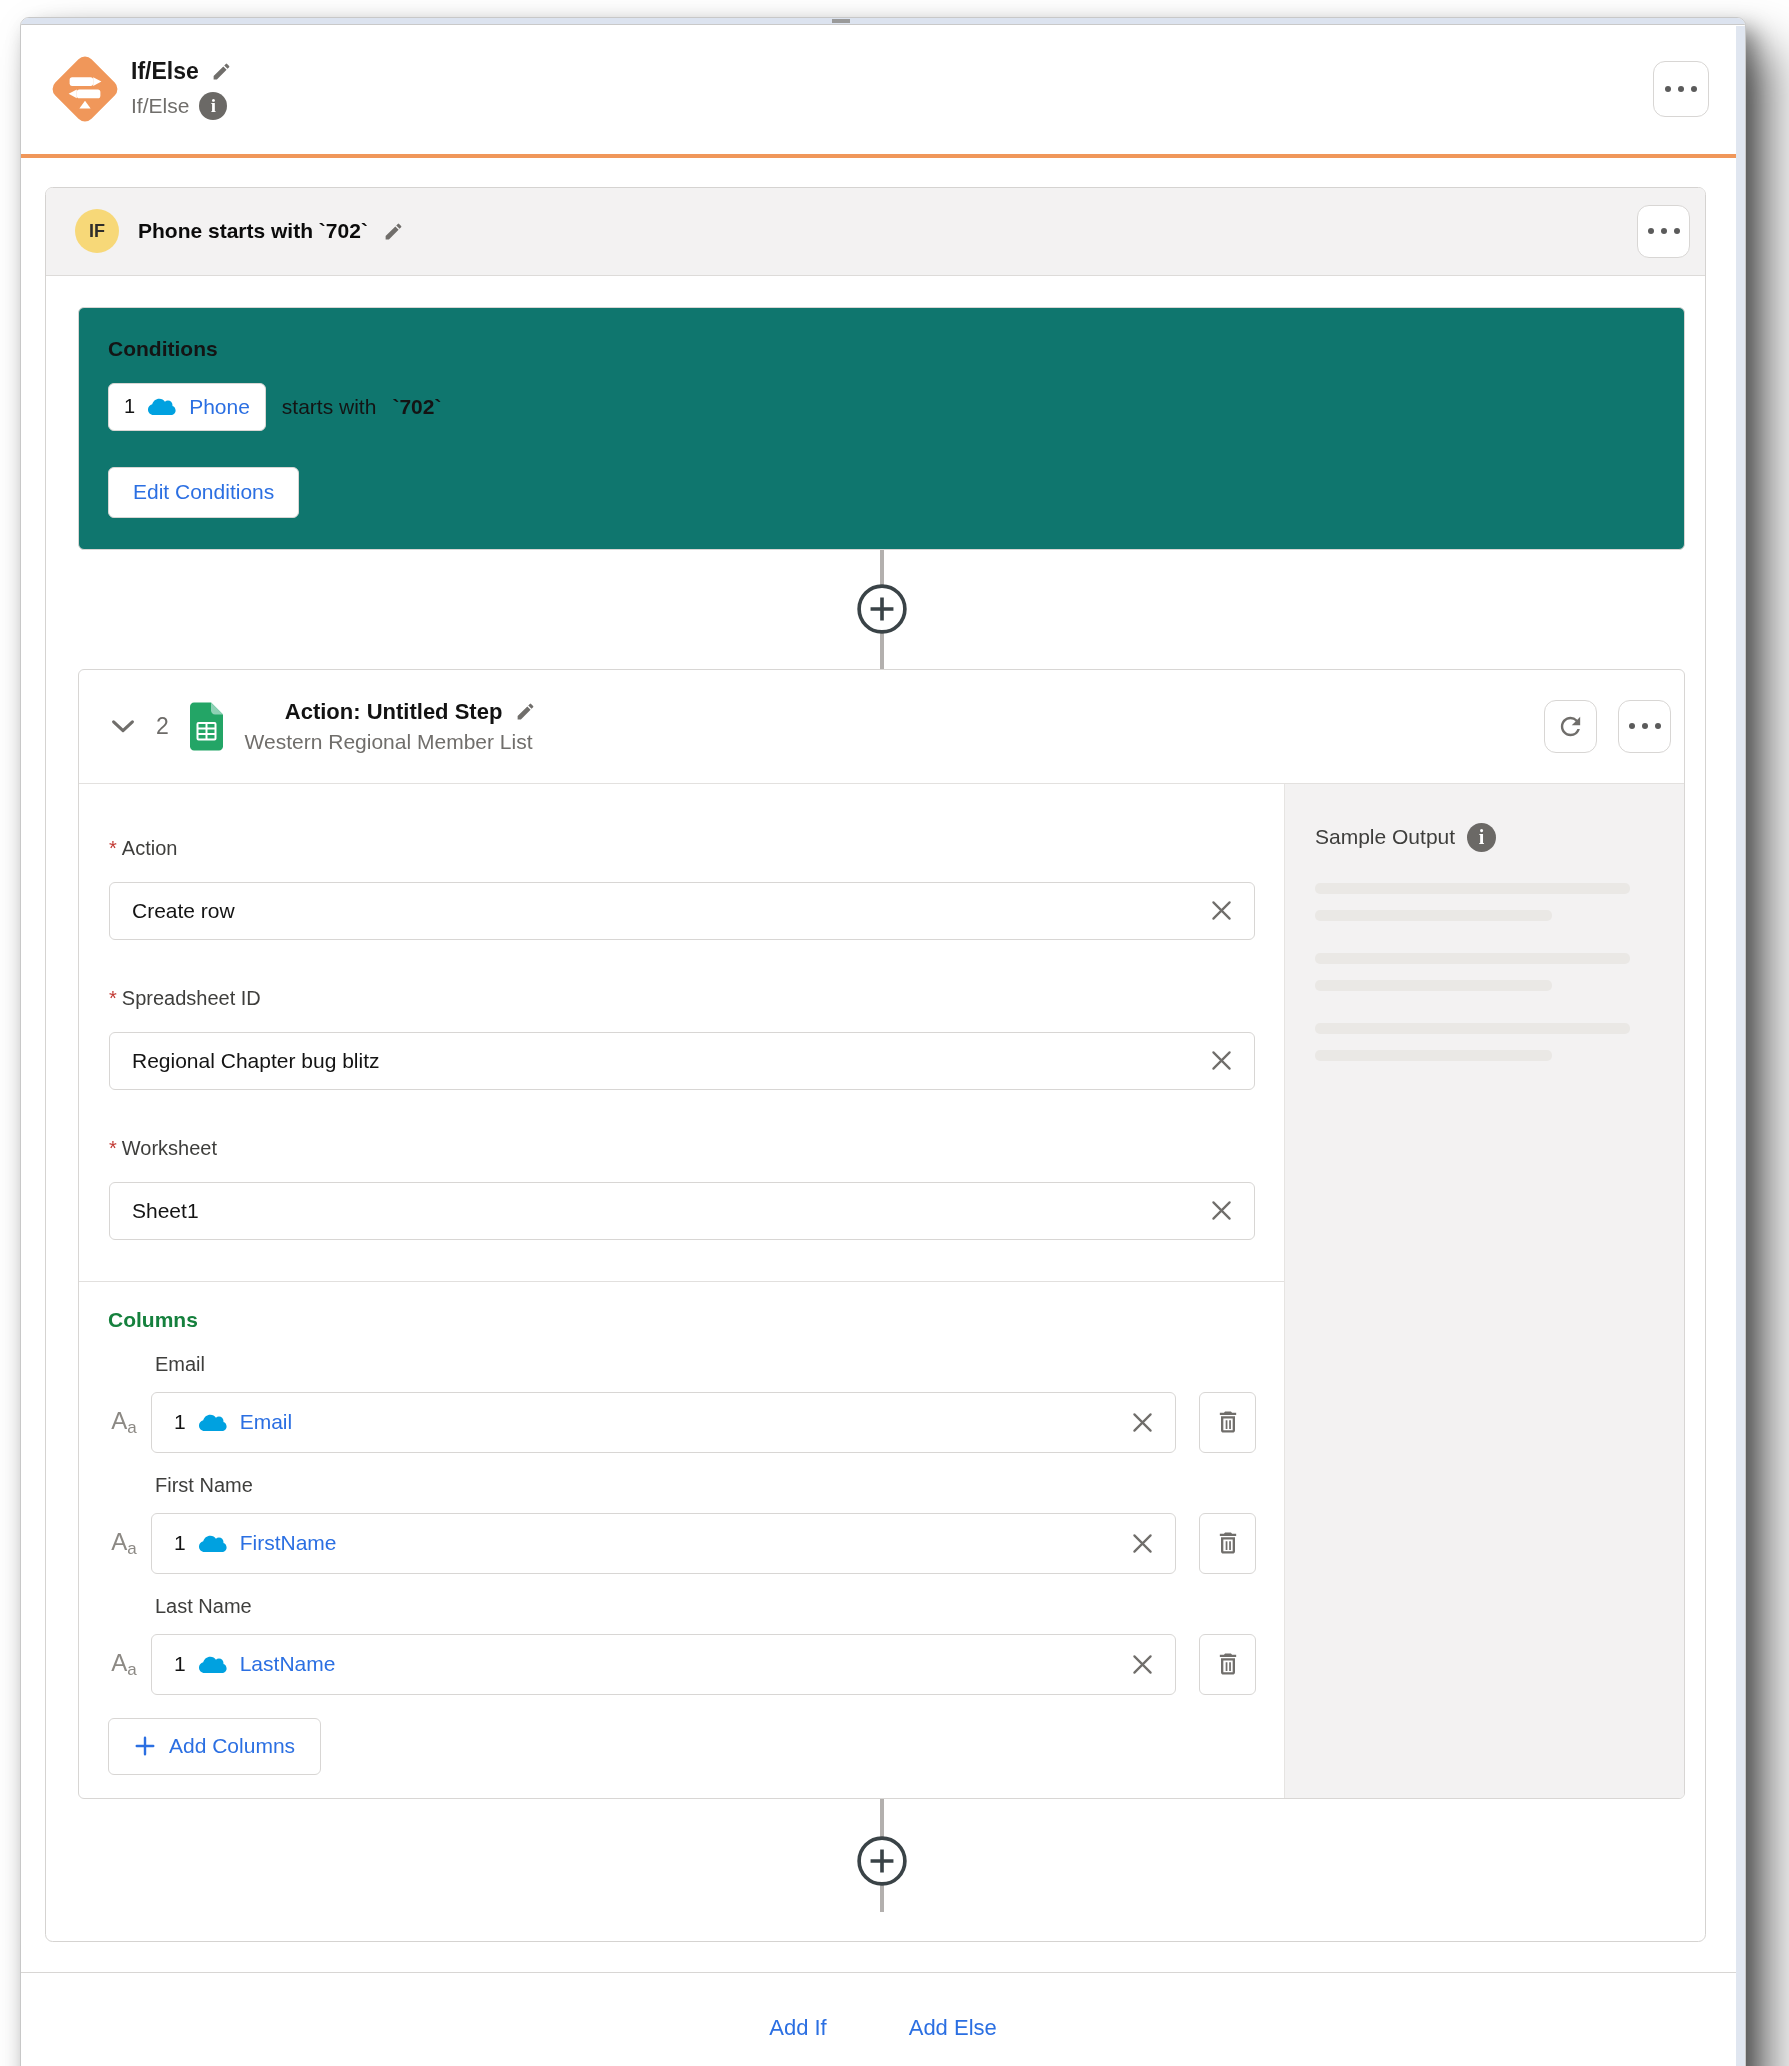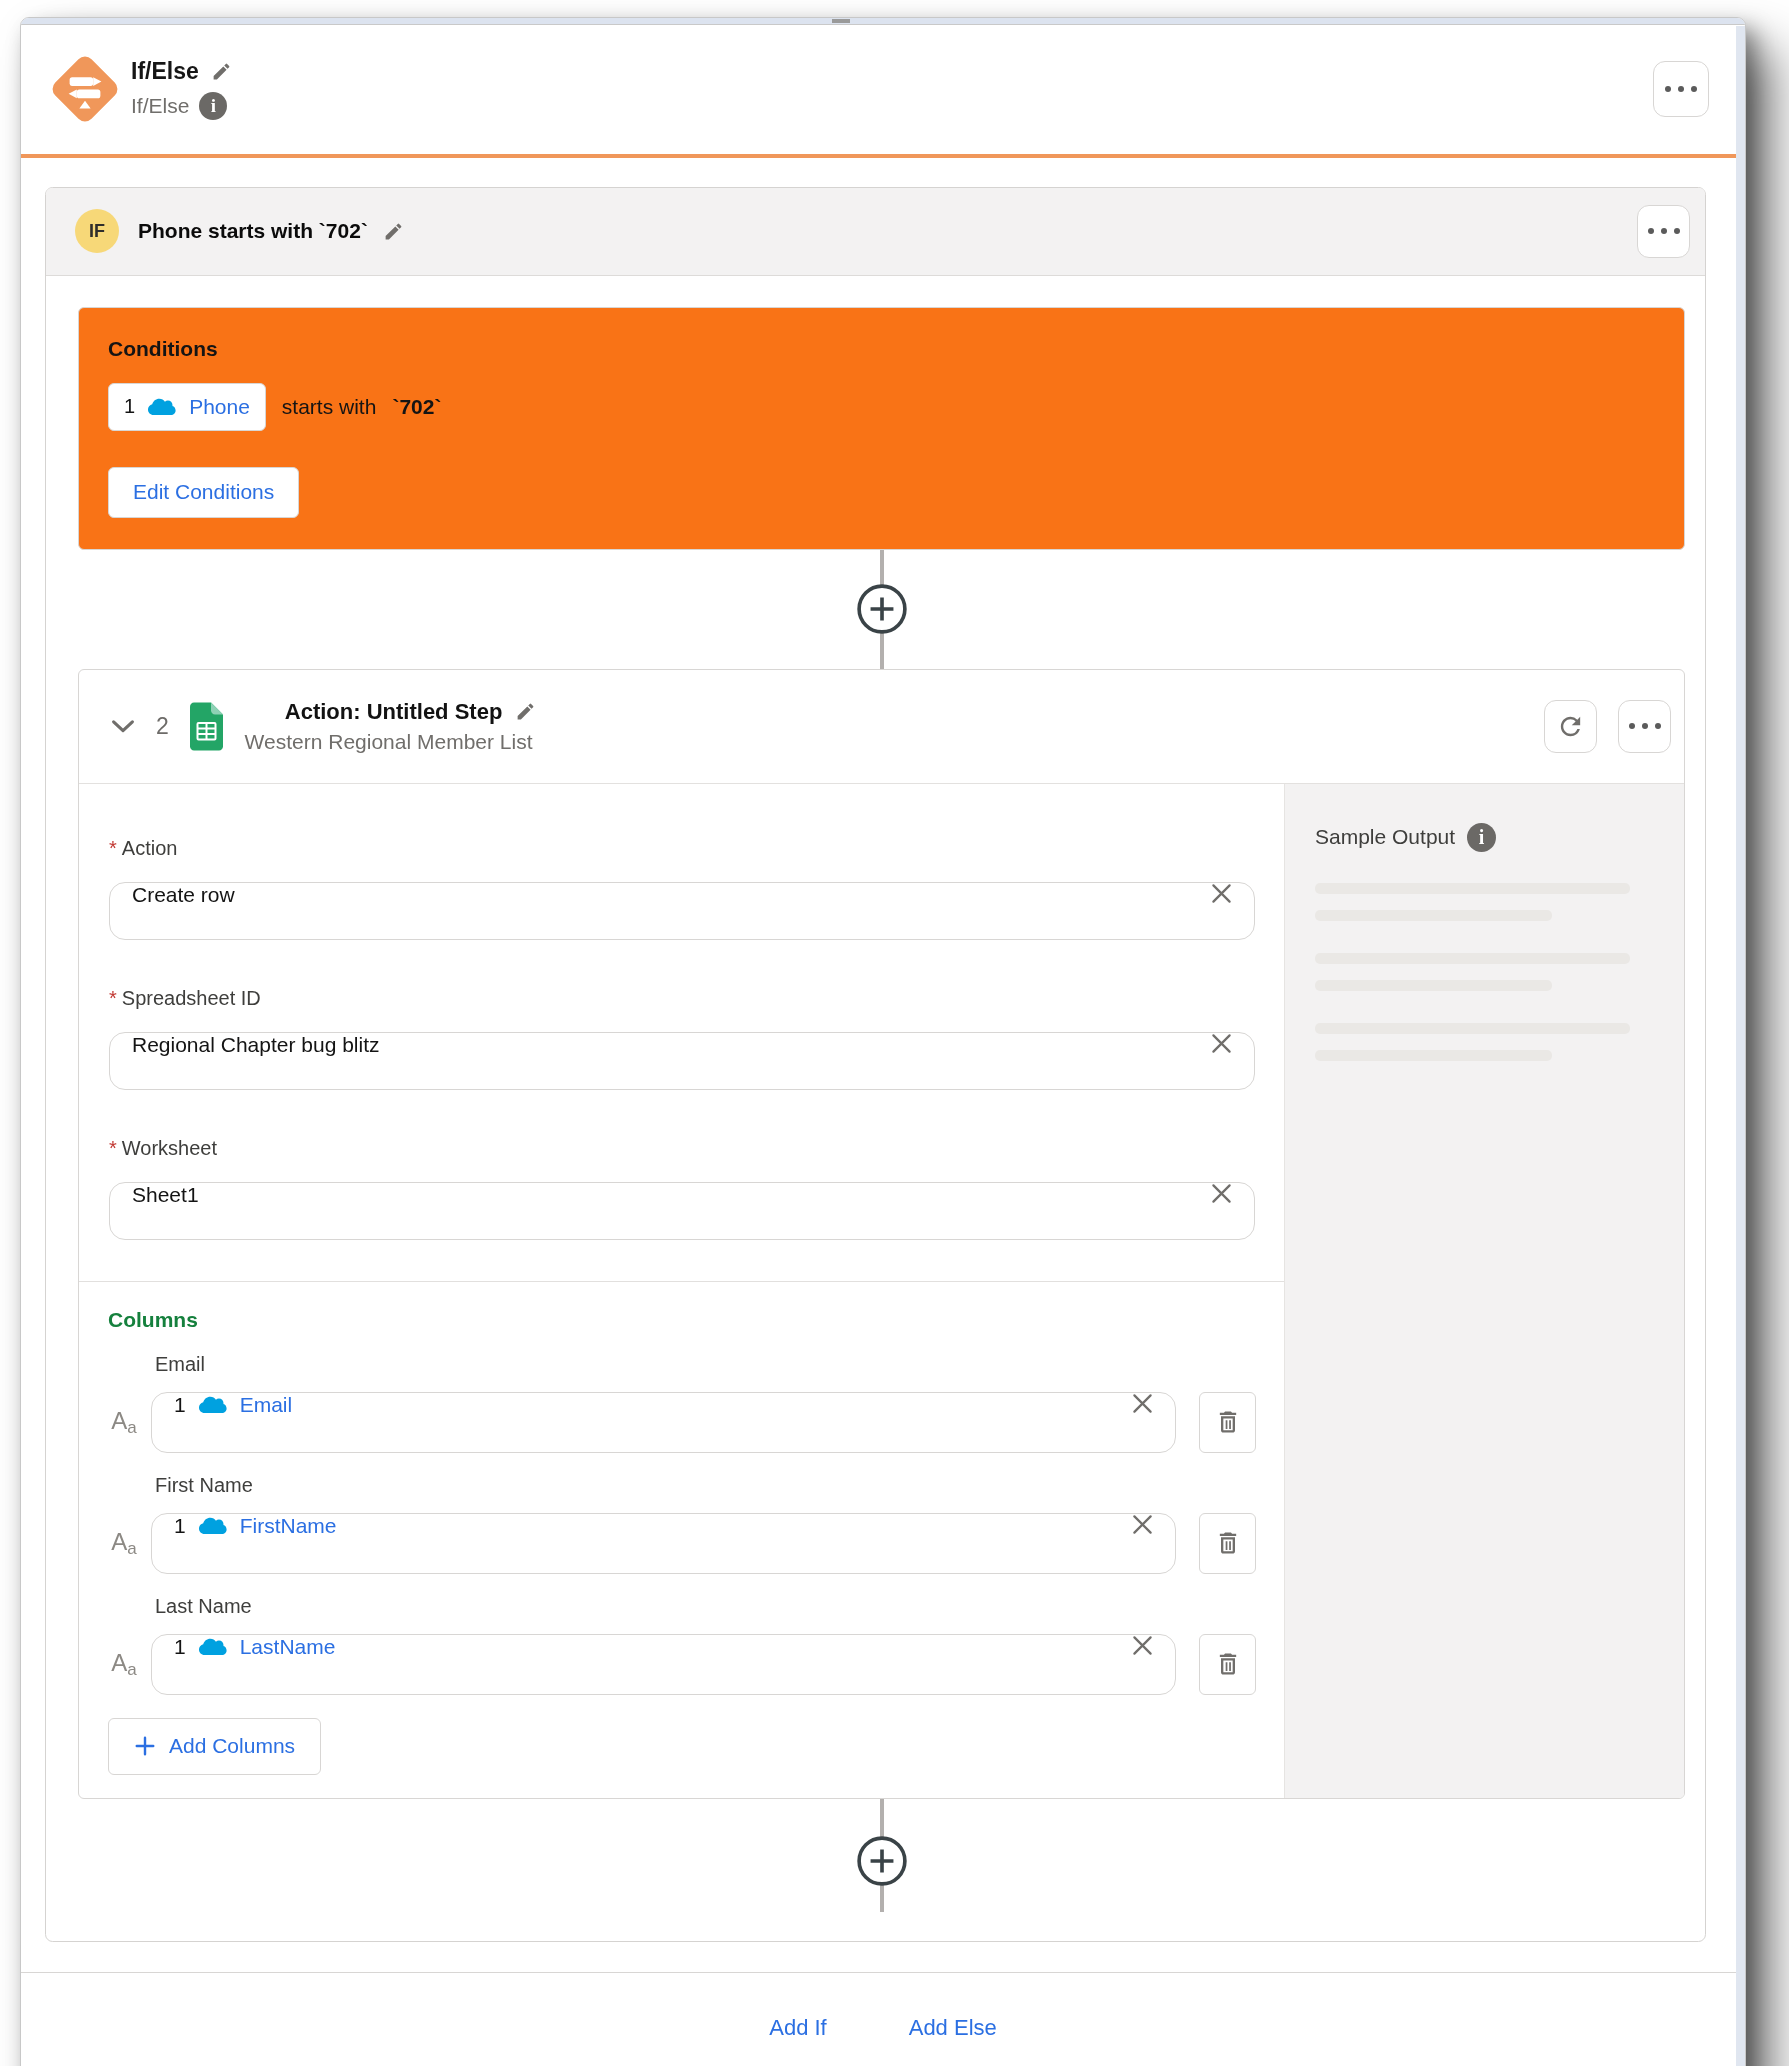--- a/index.html
+++ b/index.html
@@ -46,21 +46,21 @@
   .if-head { display: flex; align-items: center; height: 88px; background: #f3f2f2;
              border-bottom: 1.5px solid #dddbd9; border-radius: 6px 6px 0 0; padding: 0 15px 0 29px; }
   .if-badge { width: 44px; height: 44px; border-radius: 50%; background: #F7D878; color: #2f2d2b;
               font-weight: bold; font-size: 18px; display: flex; align-items: center; justify-content: center; flex: none; }
   .if-title { margin-left: 19px; font-size: 21px; font-weight: 600; color: #0b0b0b; }
   .if-head .pencil { margin-left: 15px; }
   .if-head .icon-btn { margin-left: auto; width: 53px; height: 53px; }
   .if-body { padding: 31px 20px 29px 32px; }
 
   
-  .cond-card { border: 1.5px solid #d8d6d4; border-radius: 6px; padding: 29px 20px 31px 29px; background: #f97316; }
+  .cond-card { border: 1.5px solid #d8d6d4; border-radius: 6px; padding: 29px 20px 31px 29px; background: #0f766e; }
   .cond-h { font-size: 21px; font-weight: bold; color: #141414; }
   .cond-row { display: flex; align-items: center; margin-top: 22px; gap: 16px; }
   .chip { display: inline-flex; align-items: center; height: 48px; border: 1.5px solid #d8d6d4; border-radius: 6px;
           padding: 0 15px; gap: 11px; background: #fff; cursor: pointer; }
   .chip-i { font-size: 20px; color: #141414; }
   .cloud { width: 32px; height: 23px; flex: none; }
   .blue { color: #2B6FE2; }
   .chip-f { font-size: 21px; }
   .op { font-size: 21px; color: #141414; }
   .val { font-size: 21px; color: #141414; font-weight: bold; }
@@ -87,21 +87,21 @@
   .a-btns { margin-left: auto; display: flex; gap: 21px; }
   .icon-btn.sm { width: 53px; height: 53px; }
   .refr { width: 29px; height: 29px; }
 
   .action-body { display: flex; align-items: stretch; }
   .form { flex: 1; min-width: 0; }
   .form-top { padding: 53px 29px 0 30px; }
   .field + .field { margin-top: 47px; }
   .flabel { font-size: 20px; color: #3e3e3c; margin-bottom: 22px; display: flex; gap: 5px; align-items: baseline; }
   .req { color: #c23934; }
-  .tbox { display: flex; align-items: flex-start; height: 58px; border: 1.5px solid #d8d6d4; border-radius: 16px;
+  .tbox { display: flex; align-items: center; height: 58px; border: 1.5px solid #d8d6d4; border-radius: 6px;
           padding: 0 22px; background: #fff; cursor: pointer; }
   .tval { font-size: 21px; color: #141414; flex: 1; white-space: nowrap; overflow: hidden; }
   .xicon { width: 21px; height: 21px; flex: none; cursor: pointer; }
   .hr { border-top: 1.5px solid #e2e0de; margin-top: 41px; }
 
   .columns { padding: 26px 28px 23px 29px; }
   .col-h { font-size: 21px; font-weight: bold; color: #15803d; }
   .col-label { font-size: 20px; color: #3e3e3c; margin: 21px 0 13px 47px; }
   .col-row { display: flex; align-items: center; gap: 11px; margin-top: 16px; }
   .aa { width: 32px; flex: none; color: #8c8984; text-align: center; white-space: nowrap; }

